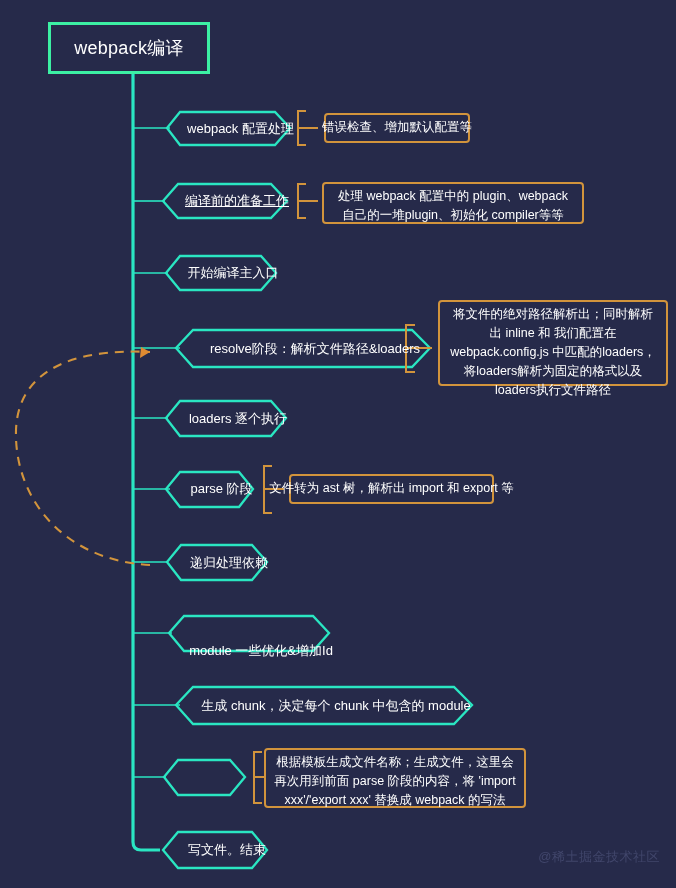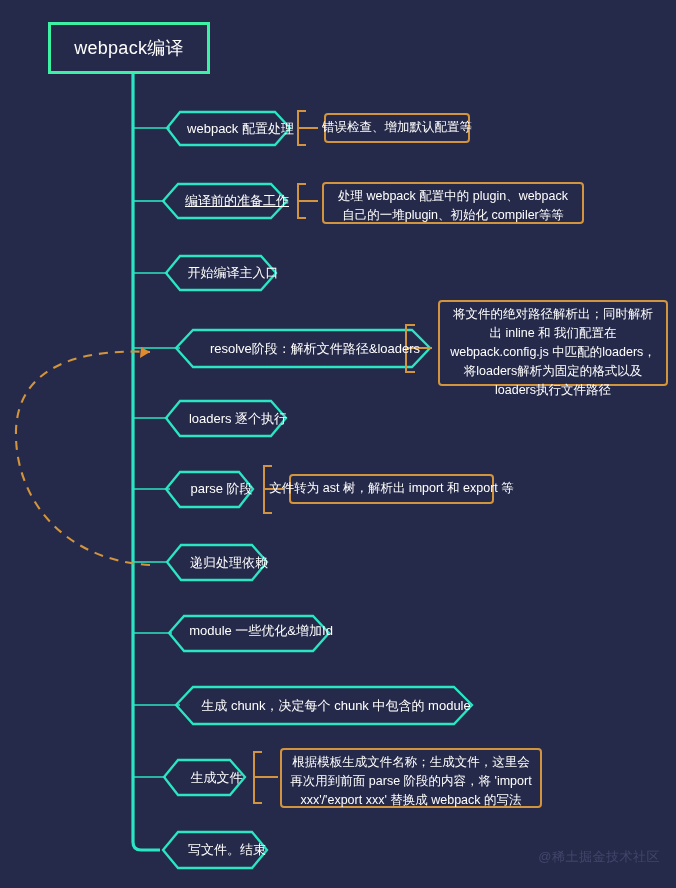--- a/index.html
+++ b/index.html
@@ -184,31 +184,28 @@
   </div>
 
   <div class="hex" style="left:166px; top:472px; width:87px; height:34px;">
     <span class="hex-label">parse 阶段</span>
   </div>
 
   <div class="hex" style="left:167px; top:545px; width:100px; height:35px;">
     <span class="hex-label">递归处理依赖</span>
   </div>
 
-  <div class="hex" style="left:169px; top:616px; width:160px; height:29px;">
+  <div class="hex" style="left:169px; top:636px; width:160px; height:29px;">
     <span class="hex-label">module 一些优化&amp;增加Id</span>
   </div>
 
   <div class="hex" style="left:176px; top:687px; width:296px; height:37px;">
     <span class="hex-label">生成 chunk，决定每个 chunk 中包含的 module</span>
   </div>
 
-  <div class="hex" style="left:164px; top:760px; width:81px; height:35px;">
-    <span class="hex-label">生成文件</span>
-  </div>
 
   <div class="hex" style="left:163px; top:832px; width:104px; height:36px;">
     <span class="hex-label">写文件。结束</span>
   </div>
 
   <div class="note one-line" style="left:324px; top:113px; width:146px; height:30px;">
     <span>错误检查、增加默认配置等</span>
   </div>
 
   <div class="note" style="left:322px; top:182px; width:262px; height:42px;">
@@ -216,18 +213,18 @@
   </div>
 
   <div class="note" style="left:438px; top:300px; width:230px; height:86px;">
     <span>将文件的绝对路径解析出；同时解析出 inline 和 我们配置在 webpack.config.js 中匹配的loaders，将loaders解析为固定的格式以及loaders执行文件路径</span>
   </div>
 
   <div class="note one-line" style="left:289px; top:474px; width:205px; height:30px;">
     <span>文件转为 ast 树，解析出 import 和 export 等</span>
   </div>
 
-  <div class="note" style="left:280px; top:748px; width:262px; height:60px;">
+  <div class="note" style="left:264px; top:748px; width:262px; height:60px;">
     <span>根据模板生成文件名称；生成文件，这里会再次用到前面 parse 阶段的内容，将 'import xxx'/'export xxx' 替换成 webpack 的写法</span>
   </div>
 
   <div class="watermark">@稀土掘金技术社区</div>
 </div>
 
 </body></html>

